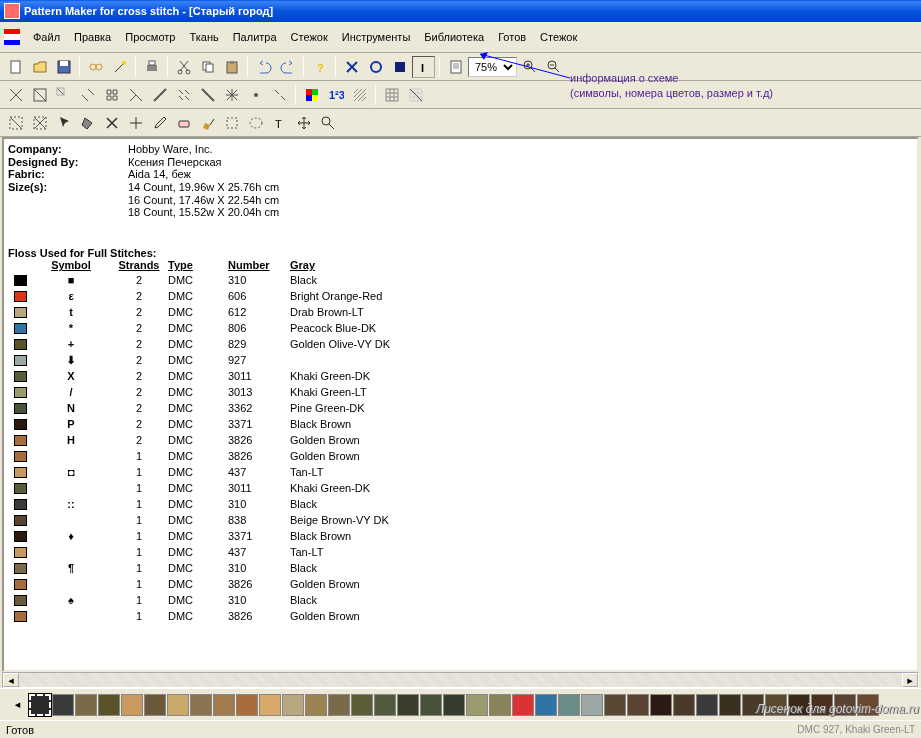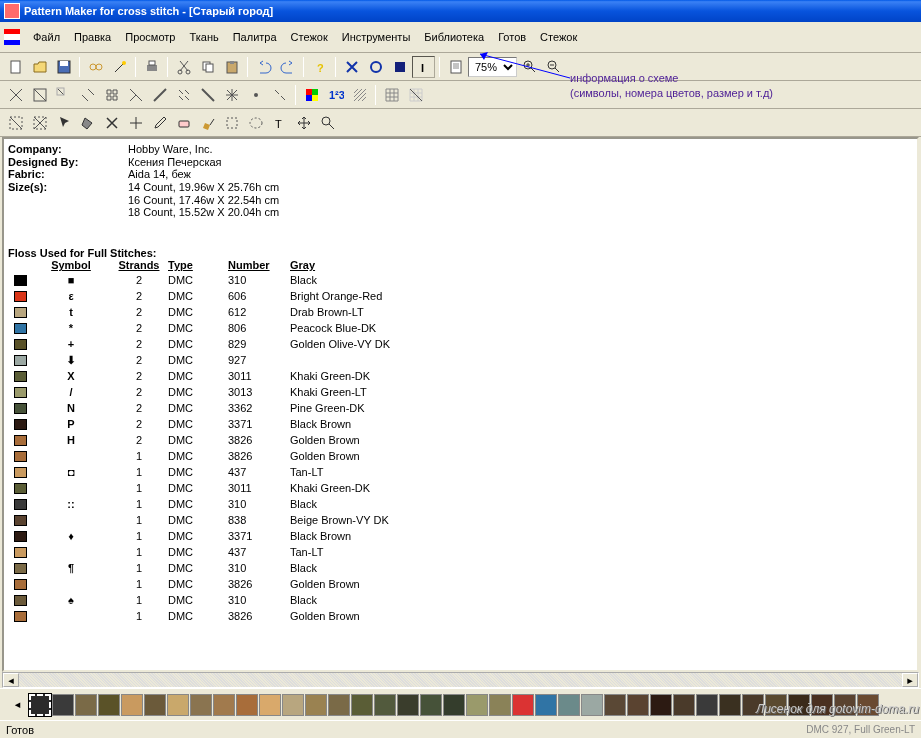--- a/index.html
+++ b/index.html
@@ -688,15 +688,15 @@
       <div class="pal" style="background: rgb(90, 74, 48);"></div>
       <div class="pal" style="background: rgb(58, 42, 26);"></div>
       <div class="pal" style="background: rgb(74, 48, 32);"></div>
       <div class="pal" style="background: rgb(90, 67, 48);"></div>
       <div class="pal" style="background: rgb(106, 74, 48);"></div>
     </div>
 </div>
 
 <div class="status-bar">
   <span class="status-left">Готов</span>
-  <span class="status-right">DMC  927, Full Green-LT</span>
+  <span class="status-right">DMC  927, Khaki Green-LT</span>
 </div>
 <div class="watermark">Лисенок для gotovim-doma.ru</div>
 
 </body></html>

